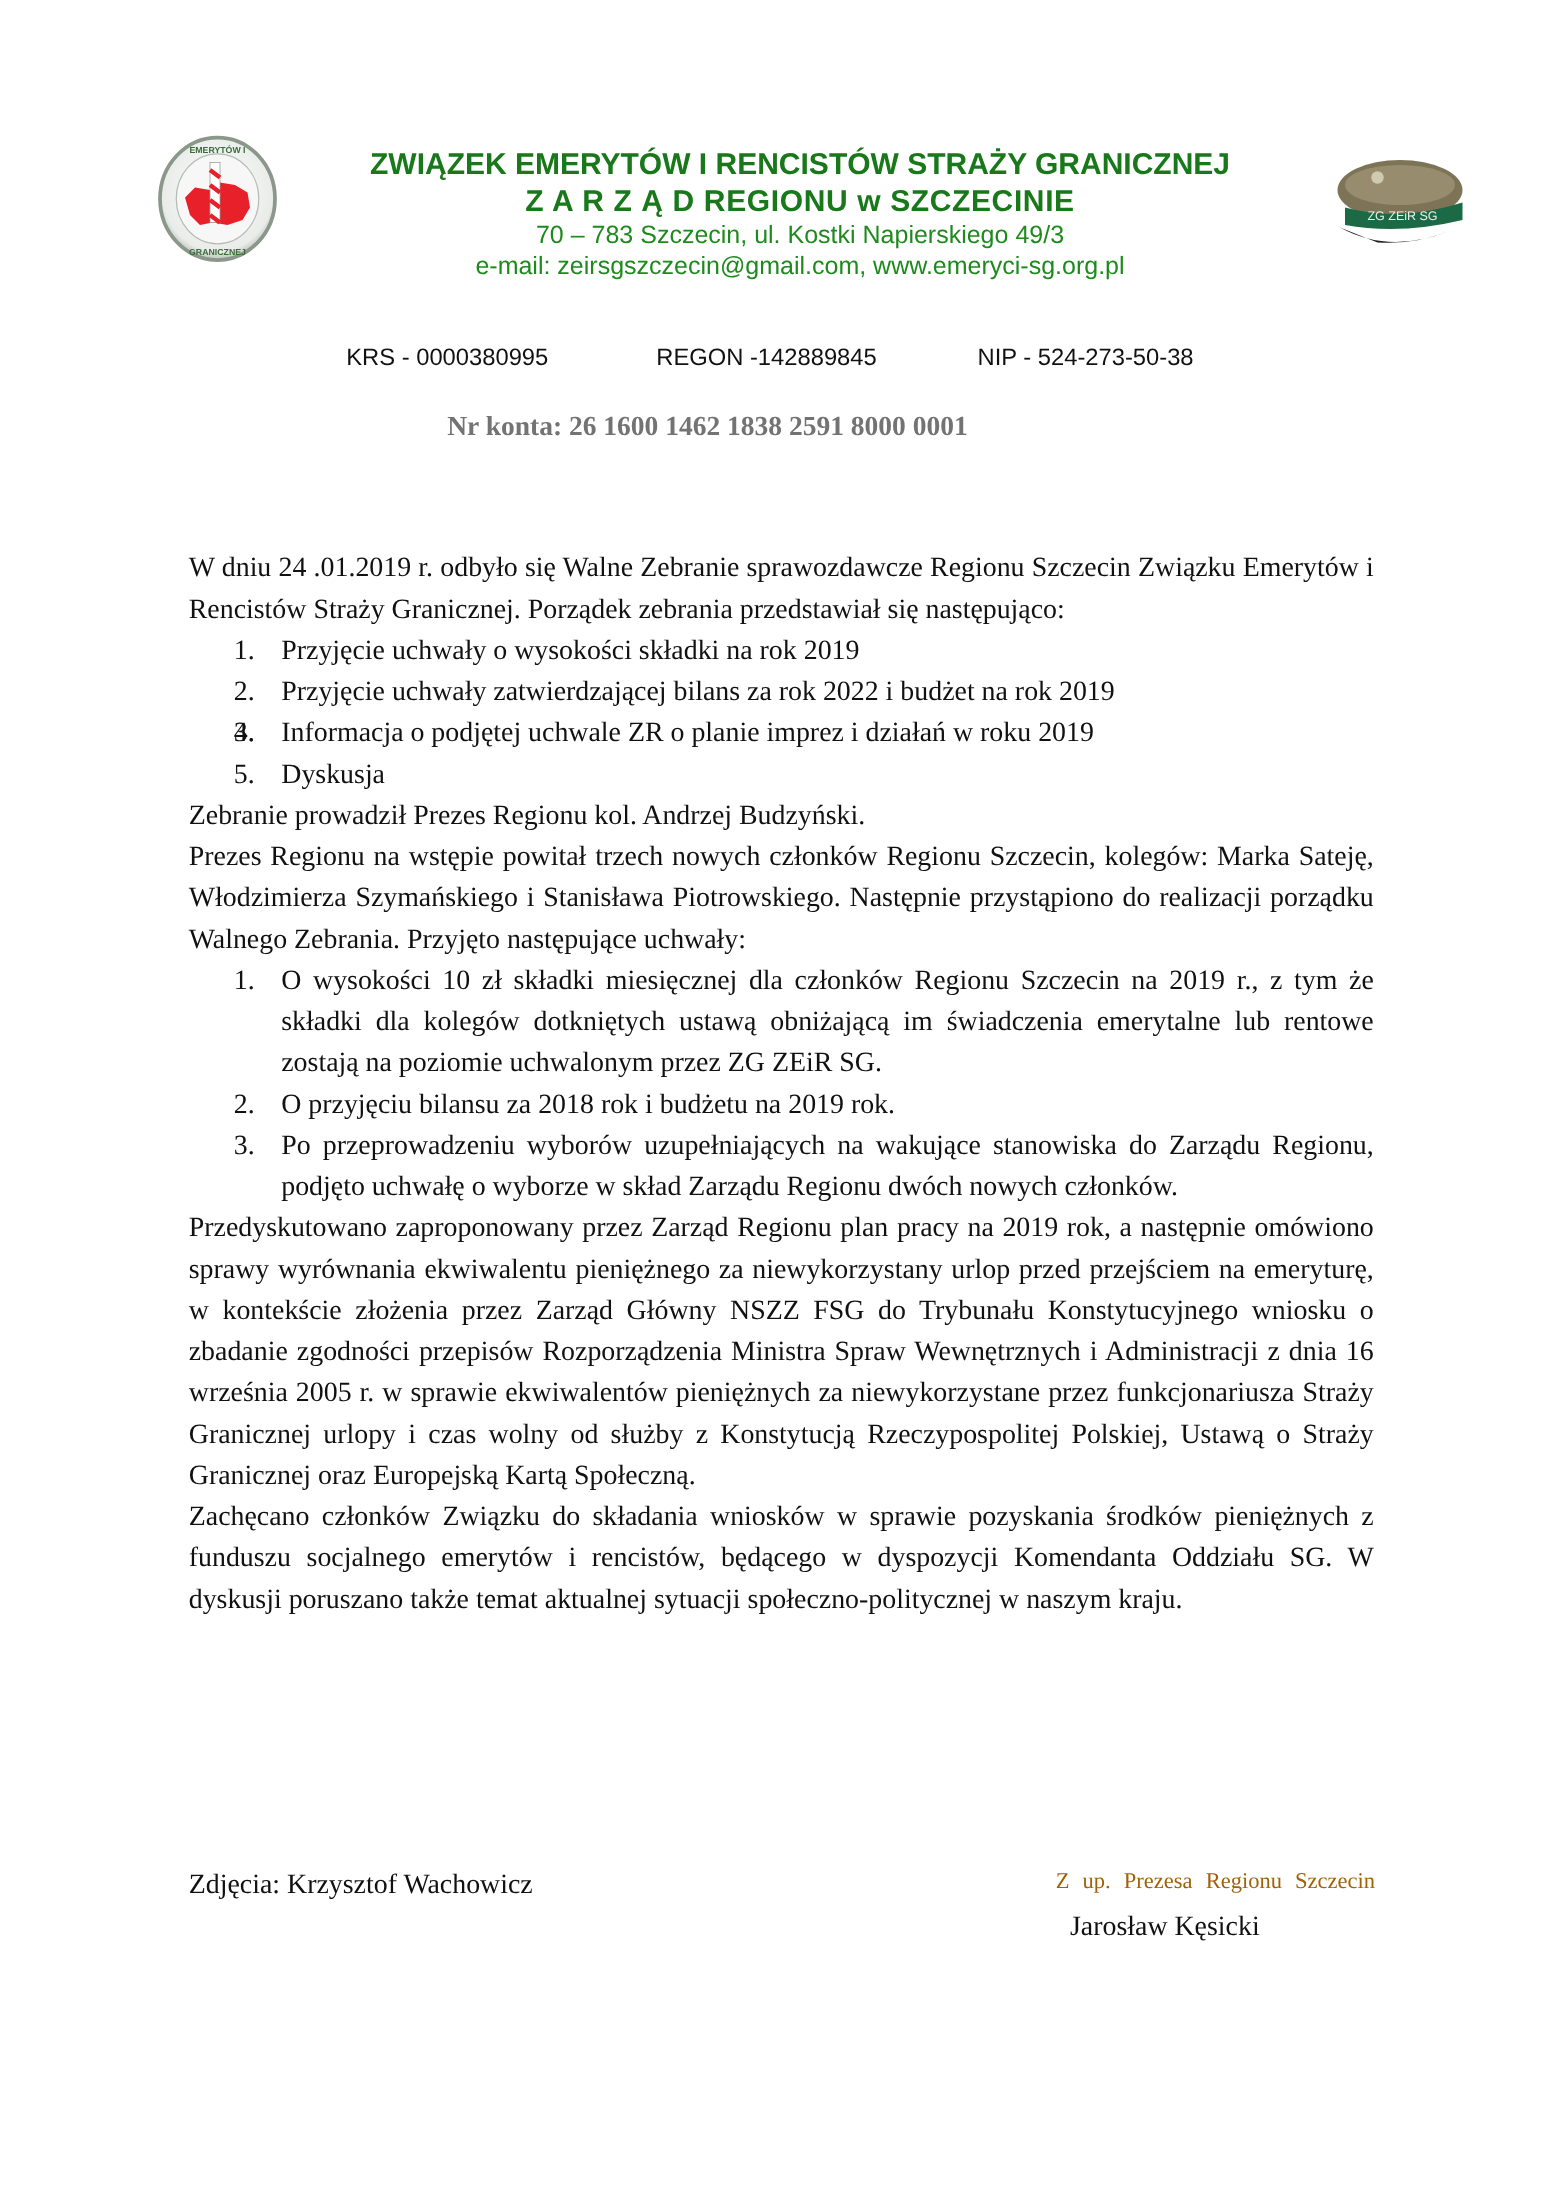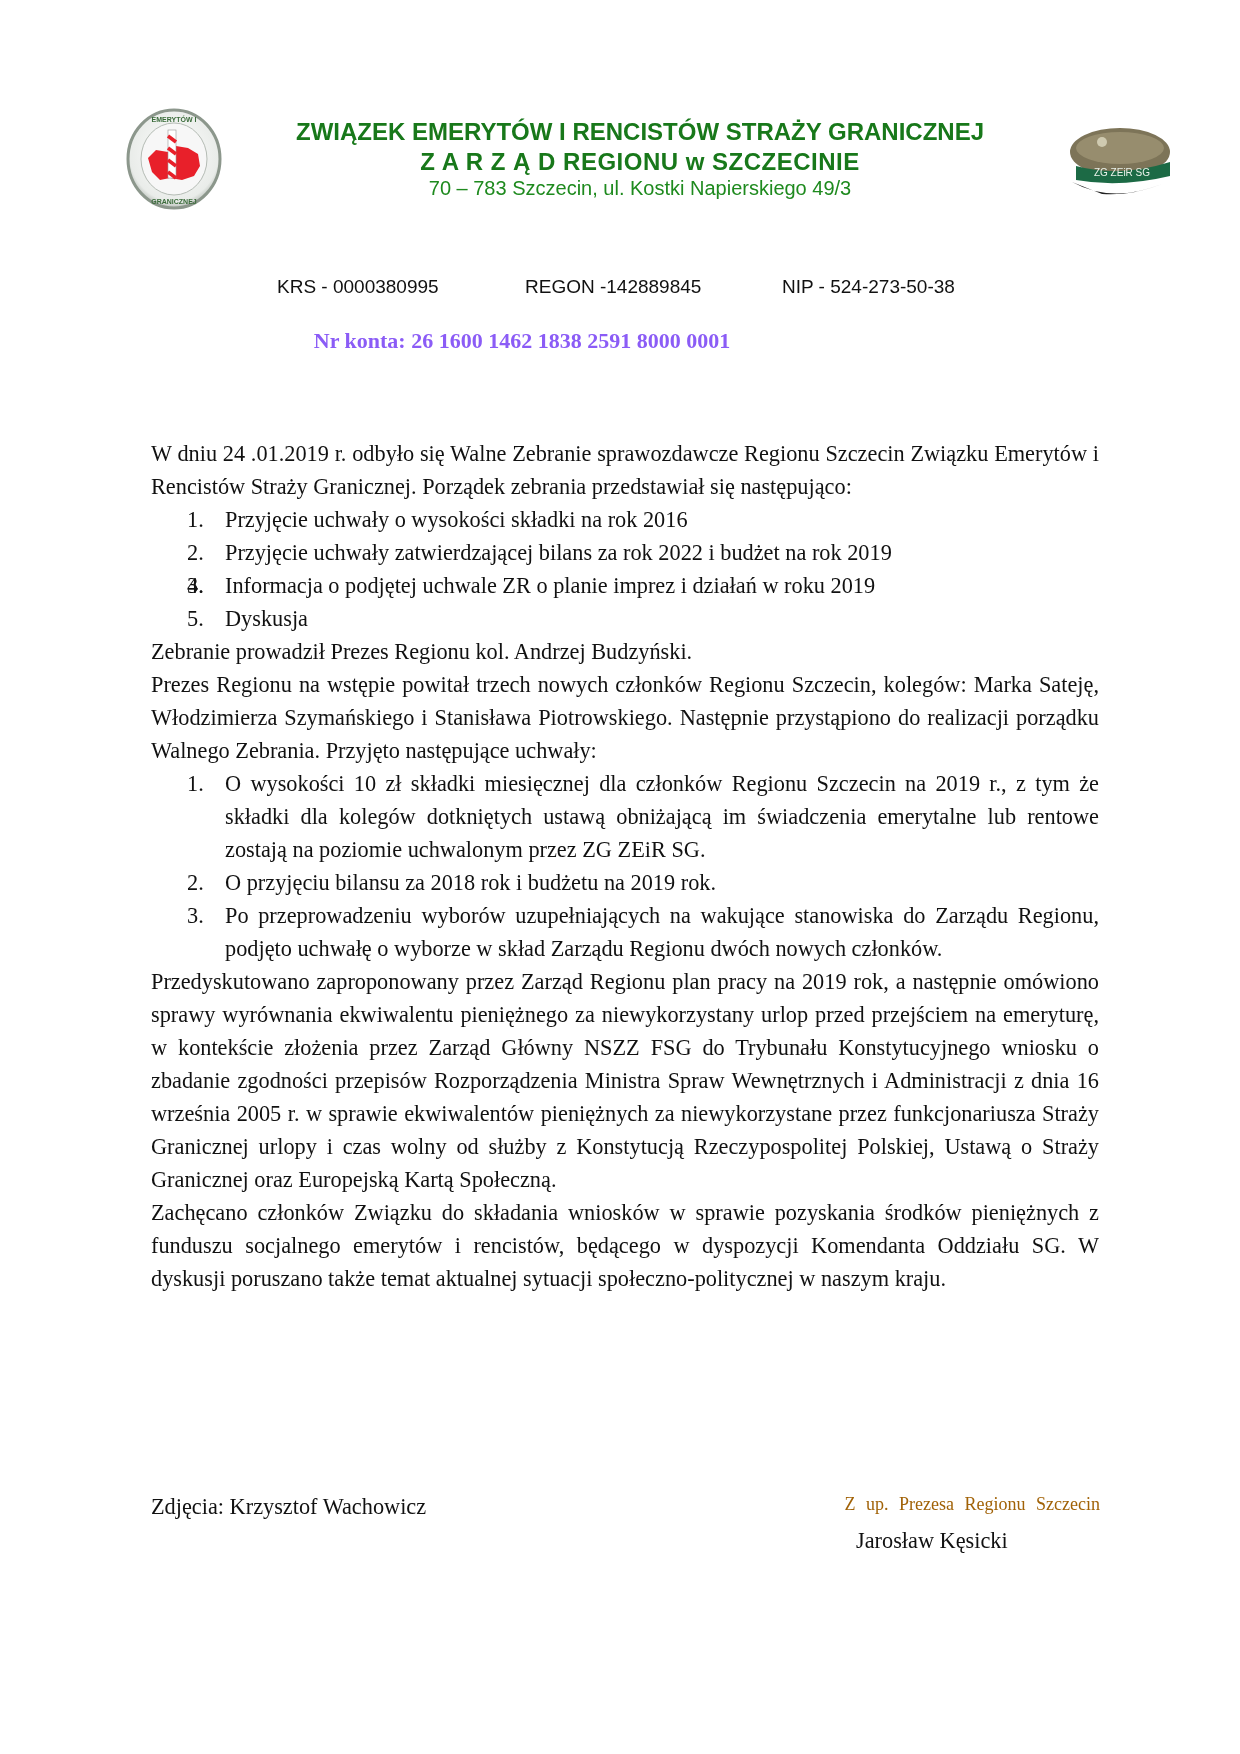--- a/index.html
+++ b/index.html
@@ -16,21 +16,21 @@
     .h3 { top: 177px; font-size: 20px; color: #1e8a1e; }
     .h4 { top: 202px; font-size: 20px; color: #1e8a1e; }
     .h5 { top: 228px; font-size: 19px; font-weight: bold; color: #1e8a1e; }
 
     .ids { position: absolute; top: 276px; font-family: "Liberation Sans", sans-serif; font-size: 19px; color: #111; white-space: nowrap; }
     .id-krs { left: 277px; }
     .id-regon { left: 525px; }
     .id-nip { left: 782px; }
 
     .account { position: absolute; top: 328px; left: 0; width: 1044px; text-align: center;
-               font-family: "Liberation Serif", serif; font-weight: bold; font-size: 22px; color: #8b5cf6; }
+               font-family: "Liberation Serif", serif; font-weight: bold; font-size: 22px; color: #737373; padding-left: 44px; }
 
     
     .body-text { position: absolute; left: 151px; top: 437px; width: 948px;
                  font-family: "Liberation Serif", serif; font-size: 22.3px; line-height: 33px; color: #111; }
     .body-text p { margin: 0; text-align: justify; }
     .body-text ol { margin: 0; padding: 0; list-style: none; }
     .body-text ol li { position: relative; padding-left: 74px; text-align: justify; }
     .body-text ol li .num { position: absolute; left: 36px; top: 0; }
 
     .sig-left { position: absolute; left: 151px; top: 1494px; font-family: "Liberation Serif", serif; font-size: 22.3px; color: #111; }
@@ -64,31 +64,32 @@
     <ellipse cx="58" cy="26" rx="44" ry="16" fill="#978d6e"></ellipse>
     <path d="M14 44 Q58 56 108 40 L108 54 Q58 66 14 58 Z" fill="#1c6a45"></path>
     <text x="60" y="54" font-size="10" text-anchor="middle" fill="#eaf2ea" font-family="Liberation Sans, sans-serif">ZG ZEiR SG</text>
     <path d="M10 60 Q50 82 100 62 Q70 74 40 72 Z" fill="#222"></path>
     <circle cx="40" cy="20" r="5" fill="#cfcab0"></circle>
   </svg>
 
   <div class="head h2">Z A R Z Ą D  REGIONU w SZCZECINIE</div>
   <div class="head h1">ZWIĄZEK EMERYTÓW I RENCISTÓW STRAŻY GRANICZNEJ</div>
   <div class="head h3">70 – 783 Szczecin, ul. Kostki Napierskiego 49/3</div>
+  <div class="head h4">e-mail: zeirsgszczecin@gmail.com,   www.emeryci-sg.org.pl</div>
 
   <div class="ids id-krs">KRS - 0000380995</div>
   <div class="ids id-regon">REGON -142889845</div>
   <div class="ids id-nip">NIP - 524-273-50-38</div>
 
   <div class="account">Nr konta: 26 1600 1462 1838 2591 8000 0001</div>
 
   <div class="body-text">
     <p>W dniu 24 .01.2019 r. odbyło się Walne Zebranie sprawozdawcze Regionu Szczecin Związku Emerytów i Rencistów Straży Granicznej. Porządek zebrania przedstawiał się następująco:</p>
     <ol>
-      <li><span class="num">1.</span><span>Przyjęcie uchwały o wysokości składki na rok 2016</span></li>
+      <li><span class="num">1.</span><span>Przyjęcie uchwały o wysokości składki na rok 2019</span></li>
       <li><span class="num">2.</span><span>Przyjęcie uchwały zatwierdzającej bilans za rok 2022 i budżet na rok 2019</span></li>
       <li><span class="num">3.</span></li>
       <li><span class="num">4.</span><span>Informacja o podjętej uchwale ZR  o planie imprez i działań w roku 2019</span></li>
       <li><span class="num">5.</span><span>Dyskusja</span></li>
     </ol>
     <p>Zebranie prowadził Prezes Regionu kol. Andrzej Budzyński.</p>
     <p>Prezes Regionu na wstępie powitał trzech nowych członków Regionu Szczecin, kolegów: Marka Sateję, Włodzimierza Szymańskiego i Stanisława Piotrowskiego. Następnie przystąpiono do realizacji porządku Walnego Zebrania. Przyjęto następujące uchwały:</p>
     <ol>
       <li><span class="num">1.</span><span>O wysokości 10 zł składki miesięcznej dla członków Regionu Szczecin na 2019 r., z tym że składki dla kolegów dotkniętych ustawą obniżającą im świadczenia emerytalne lub rentowe zostają na poziomie uchwalonym przez ZG ZEiR SG.</span></li>
       <li><span class="num">2.</span><span>O przyjęciu bilansu za 2018 rok i budżetu na 2019 rok.</span></li>

